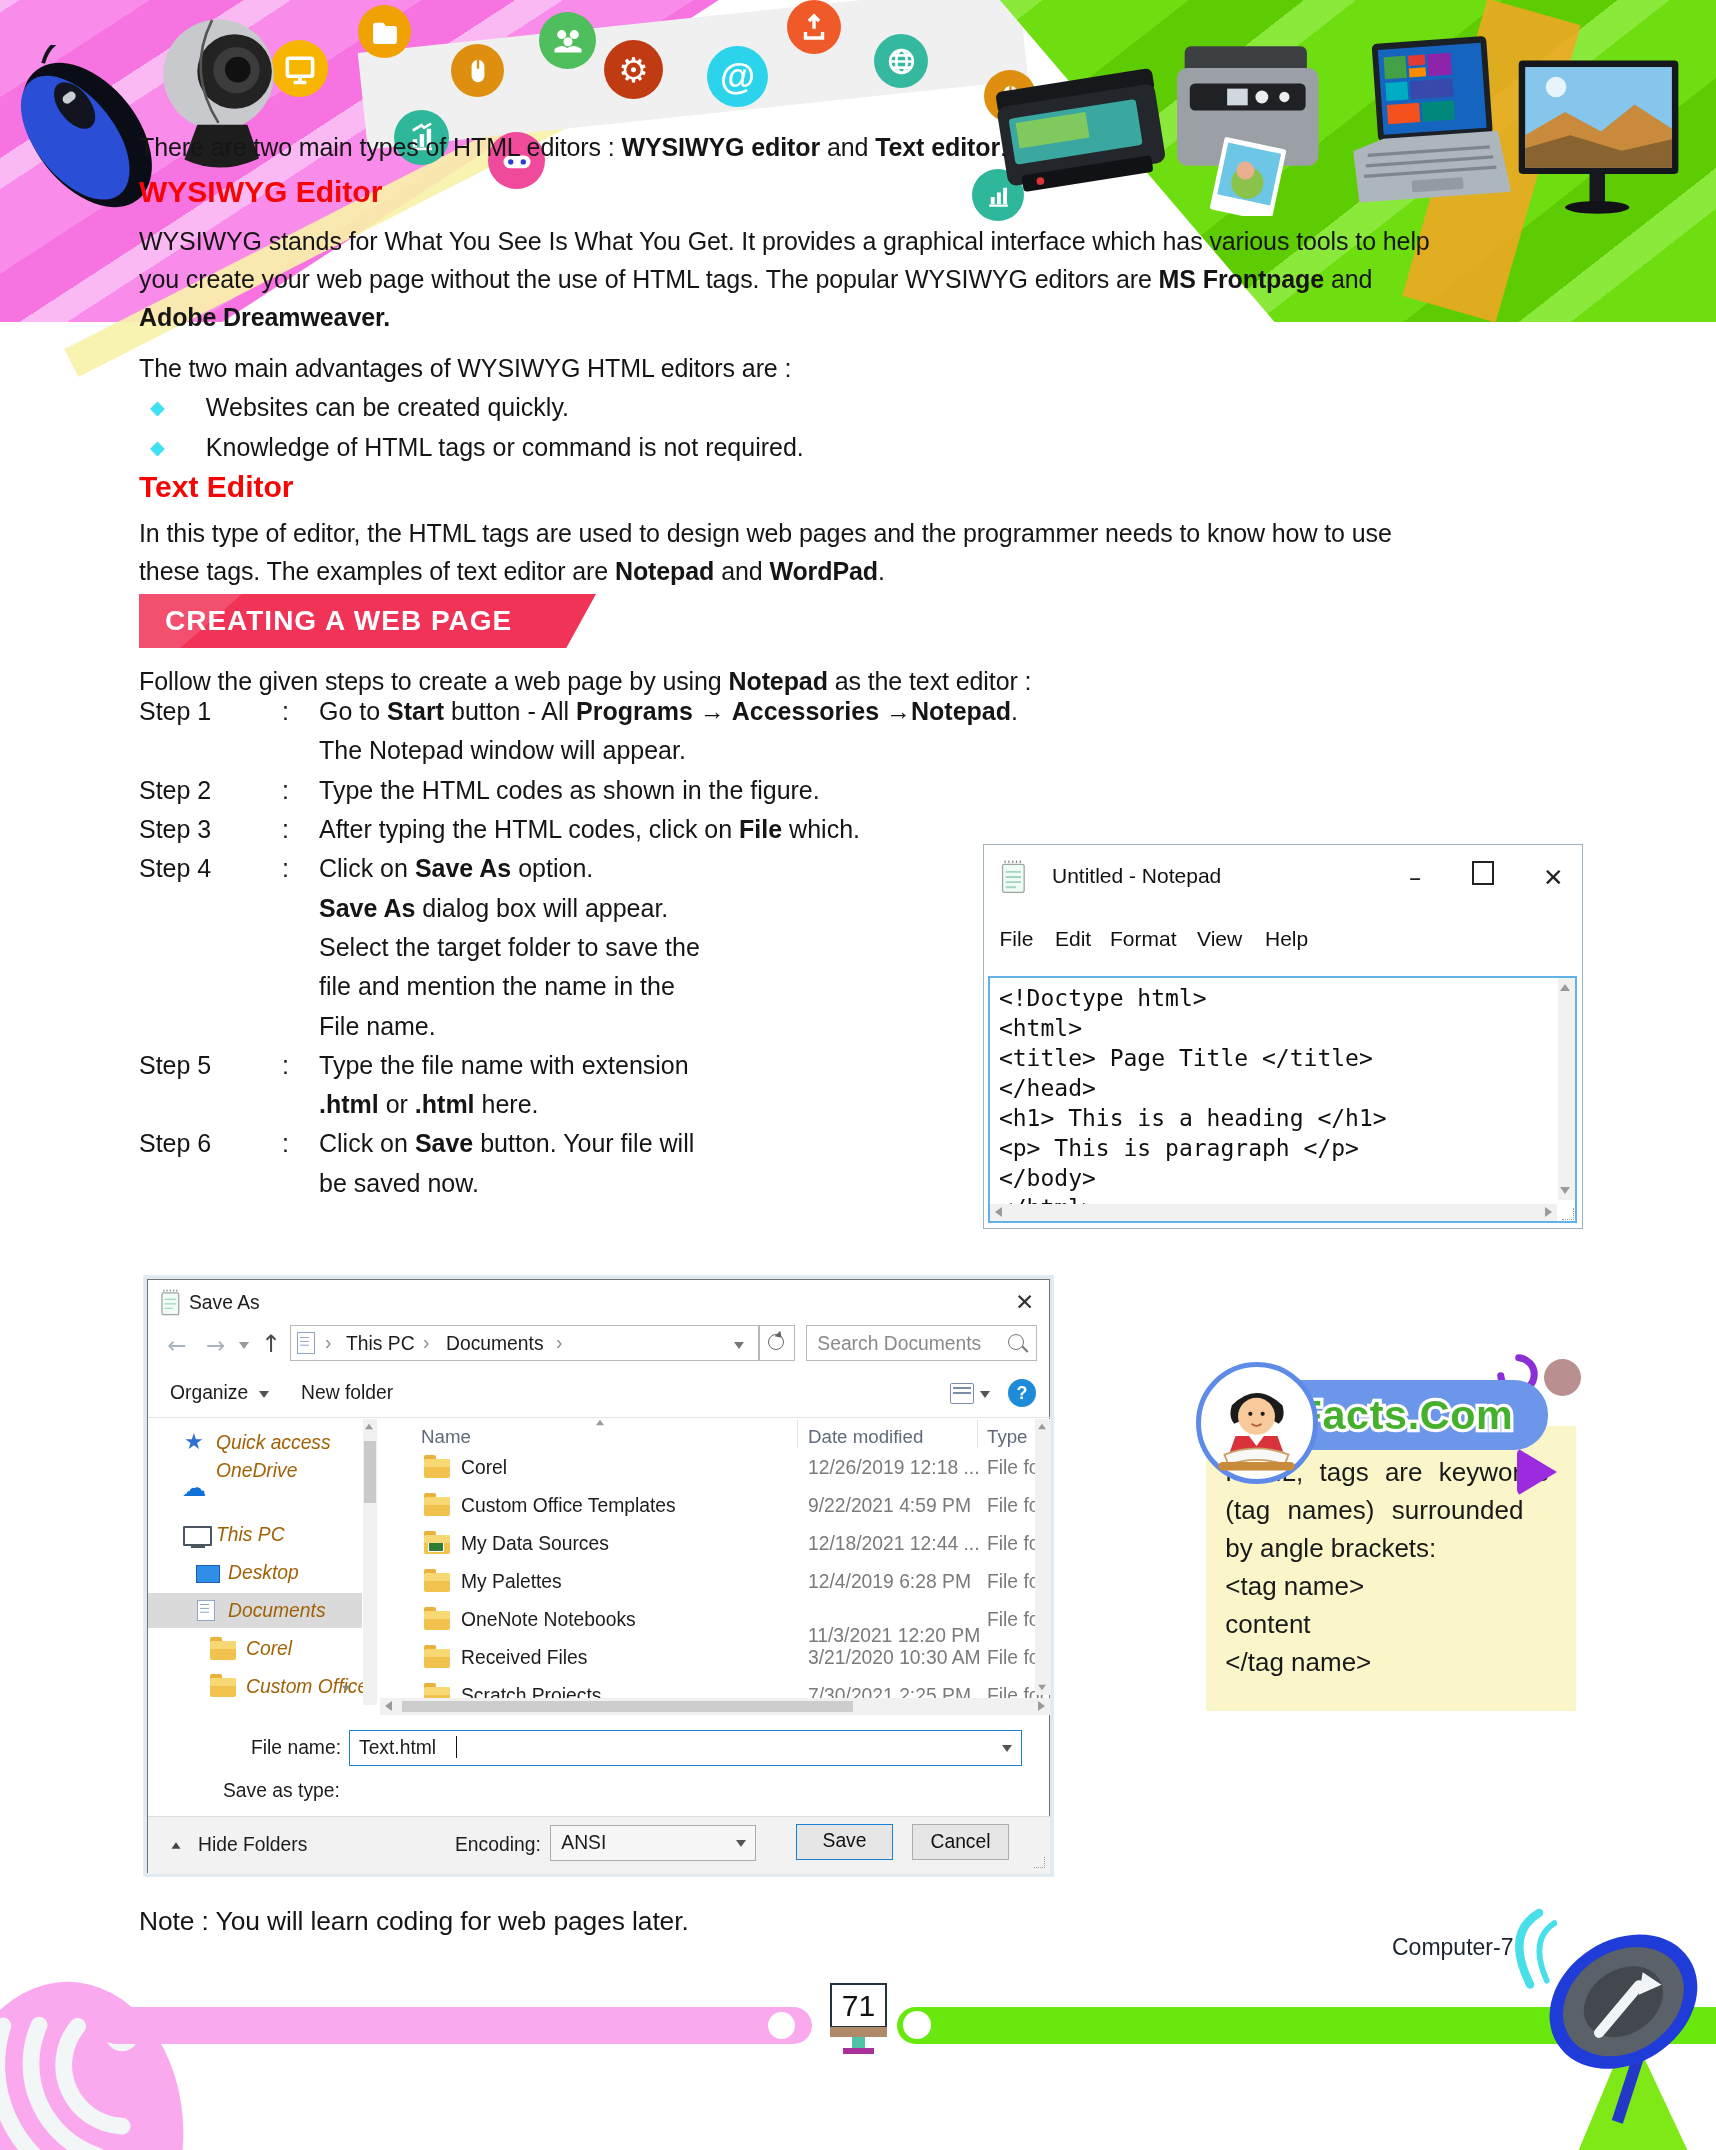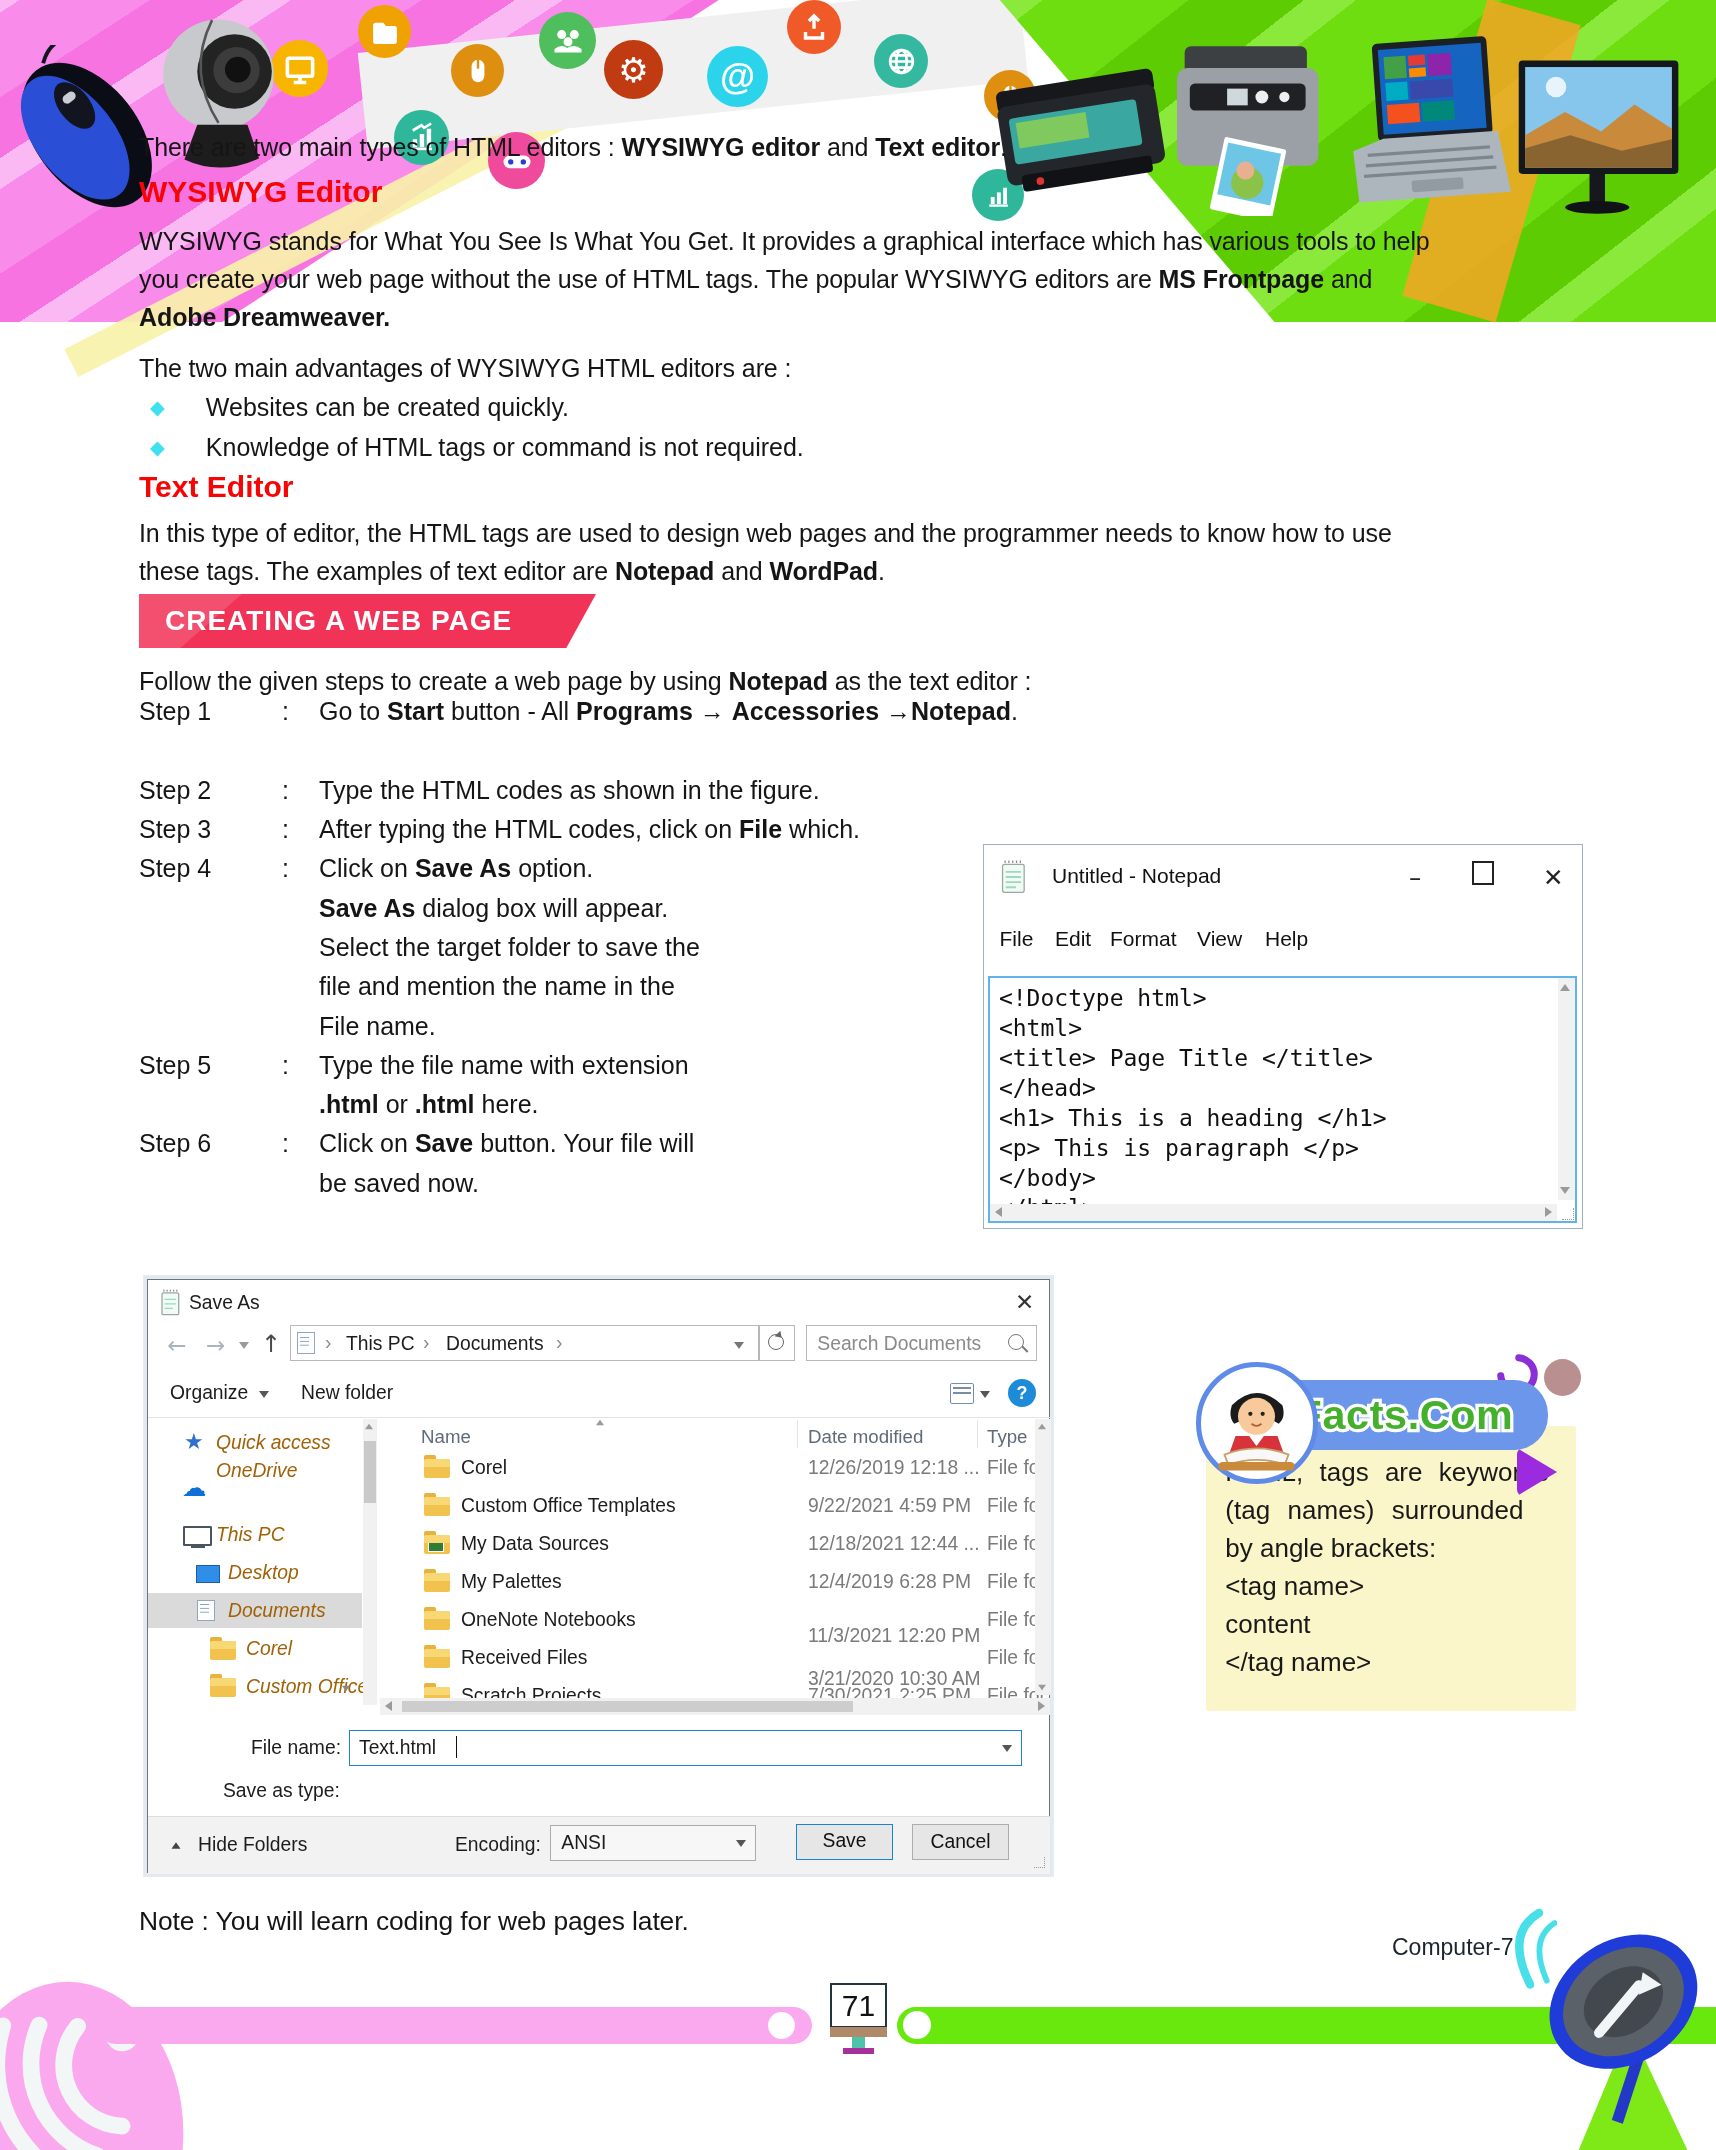--- a/index.html
+++ b/index.html
@@ -239,20 +239,21 @@
   <div class="red-h" style="top:470px">Text Editor</div>
   <div class="body-line" style="top:519px"><span>In this type of editor, the HTML tags are used to design web pages and the programmer needs to know how to use</span></div>
   <div class="body-line" style="top:557px"><span>these tags. The examples of text editor are </span><span class="b">Notepad</span><span> and </span><span class="b">WordPad</span><span>.</span></div>
 
   <div class="banner">
       <span>CREATING A WEB PAGE</span>
     </div>
   <div class="body-line" style="top:667px"><span>Follow the given steps to create a web page by using </span><span class="b">Notepad</span><span> as the text editor :</span></div>
 
   <div class="srow" style="top:697px"><span class="slabel">Step 1</span><span class="scolon">:</span><span><span>Go to </span><span class="b">Start</span><span> button - All </span><span class="b">Programs</span><span> → </span><span class="b">Accessories</span><span> →</span><span class="b">Notepad</span><span>.</span></span></div>
+  <div class="srow" style="top:736px"><span class="slabel"></span><span class="scolon"></span><span><span>The Notepad window will appear.</span></span></div>
   <div class="srow" style="top:776px"><span class="slabel">Step 2</span><span class="scolon">:</span><span><span>Type the HTML codes as shown in the figure.</span></span></div>
   <div class="srow" style="top:815px"><span class="slabel">Step 3</span><span class="scolon">:</span><span><span>After typing the HTML codes, click on </span><span class="b">File</span><span> which.</span></span></div>
   <div class="srow" style="top:854px"><span class="slabel">Step 4</span><span class="scolon">:</span><span><span>Click on </span><span class="b">Save As</span><span> option.</span></span></div>
   <div class="srow" style="top:894px"><span class="slabel"></span><span class="scolon"></span><span><span class="b">Save As</span><span> dialog box will appear.</span></span></div>
   <div class="srow" style="top:933px"><span class="slabel"></span><span class="scolon"></span><span><span>Select the target folder to save the</span></span></div>
   <div class="srow" style="top:972px"><span class="slabel"></span><span class="scolon"></span><span><span>file and mention the name in the</span></span></div>
   <div class="srow" style="top:1012px"><span class="slabel"></span><span class="scolon"></span><span><span>File name.</span></span></div>
   <div class="srow" style="top:1051px"><span class="slabel">Step 5</span><span class="scolon">:</span><span><span>Type the file name with extension</span></span></div>
   <div class="srow" style="top:1090px"><span class="slabel"></span><span class="scolon"></span><span><span class="b">.html</span><span> or </span><span class="b">.html</span><span> here.</span></span></div>
   <div class="srow" style="top:1129px"><span class="slabel">Step 6</span><span class="scolon">:</span><span><span>Click on </span><span class="b">Save</span><span> button. Your file will</span></span></div>
@@ -390,21 +391,21 @@
         </div>
       <div>
           <div class="fldr" style="left:276px;top:331px"></div>
           <span class="row-name" style="top:329px">OneNote Notebooks</span>
           <span class="row-date" style="top:345px">11/3/2021 12:20 PM</span>
           <span class="row-type" style="top:329px">File fol</span>
         </div>
       <div>
           <div class="fldr" style="left:276px;top:369px"></div>
           <span class="row-name" style="top:367px">Received Files</span>
-          <span class="row-date" style="top:388px">3/21/2020 10:30 AM</span>
+          <span class="row-date" style="top:367px">3/21/2020 10:30 AM</span>
           <span class="row-type" style="top:367px">File fol</span>
         </div>
       <div>
           <div class="fldr" style="left:276px;top:407px"></div>
           <span class="row-name" style="top:405px">Scratch Projects</span>
           <span class="row-date" style="top:405px">7/30/2021 2:25 PM</span>
           <span class="row-type" style="top:405px">File fol</span>
         </div>
     </div>
 

